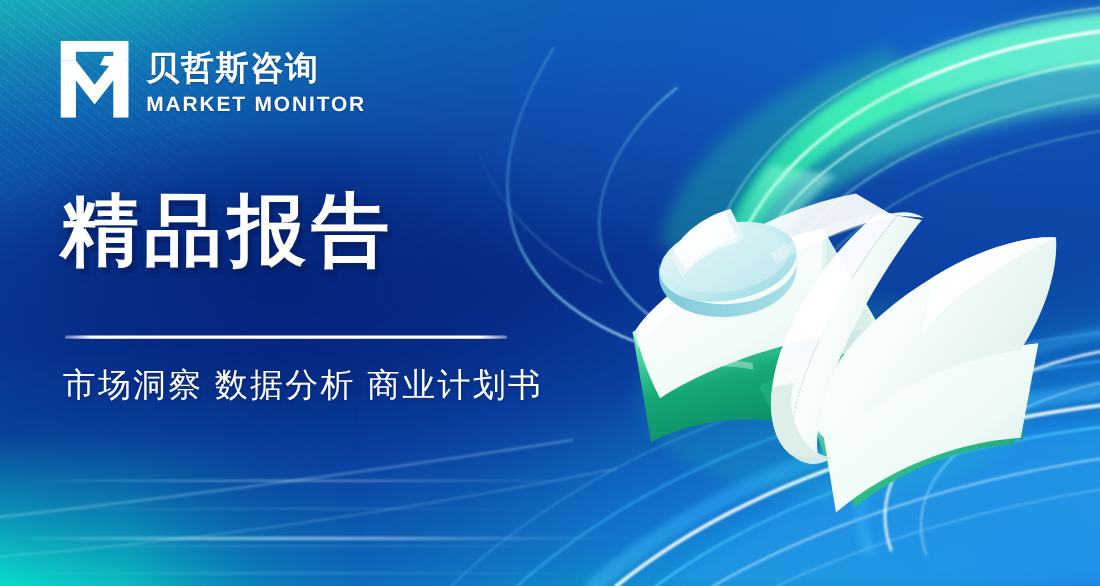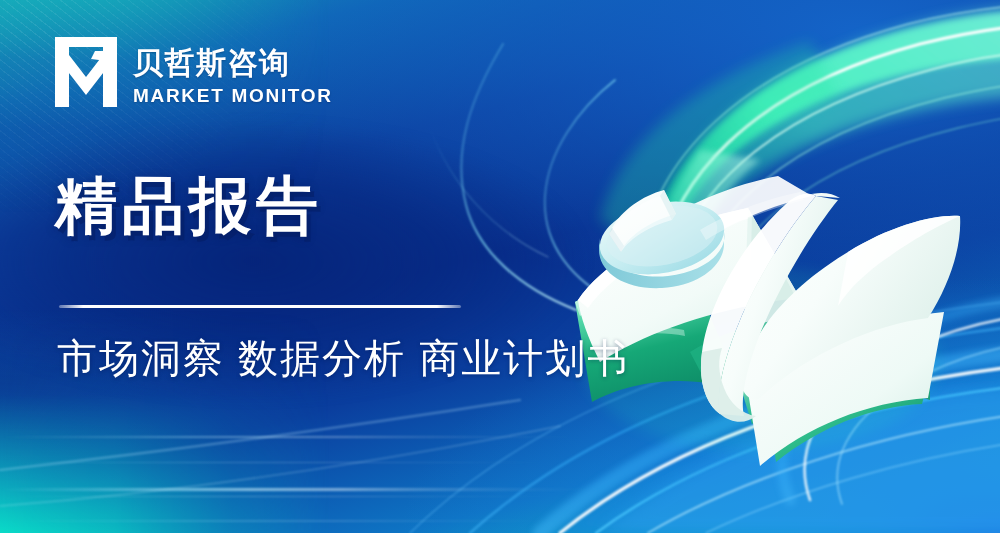--- a/index.html
+++ b/index.html
@@ -114,41 +114,41 @@
     line-height: 1.5;
     white-space: nowrap;
     margin-top: 2px;
     text-shadow: 0 1px 2px rgba(0,20,60,0.30);
   }
 
   .headline {
     position: absolute;
     left: 55px; top: 173px;
     color: #ffffff;
-    font-size: 62px;
+    font-size: 71px;
     font-weight: 700;
     letter-spacing: 5px;
     line-height: 1.06;
     white-space: nowrap;
     text-shadow: 4px 5px 0 rgba(4,30,100,0.55), 0 2px 10px rgba(0,15,60,0.35);
   }
 
   .rule {
     position: absolute;
     left: 59px; top: 305px;
     width: 402px; height: 3px;
     background: linear-gradient(to right, rgba(255,255,255,0.35) 0%, #ffffff 6%, #ffffff 94%, rgba(255,255,255,0.35) 100%);
     border-radius: 2px;
   }
 
   .subline {
     position: absolute;
     left: 57px; top: 331px;
     color: #ffffff;
-    font-size: 40px;
+    font-size: 30px;
     font-weight: 400;
     letter-spacing: 2px;
     line-height: 1.35;
     white-space: nowrap;
     text-shadow: 0 1px 4px rgba(0,20,70,0.40);
   }
 </style>
 </head>
 <body>
 

